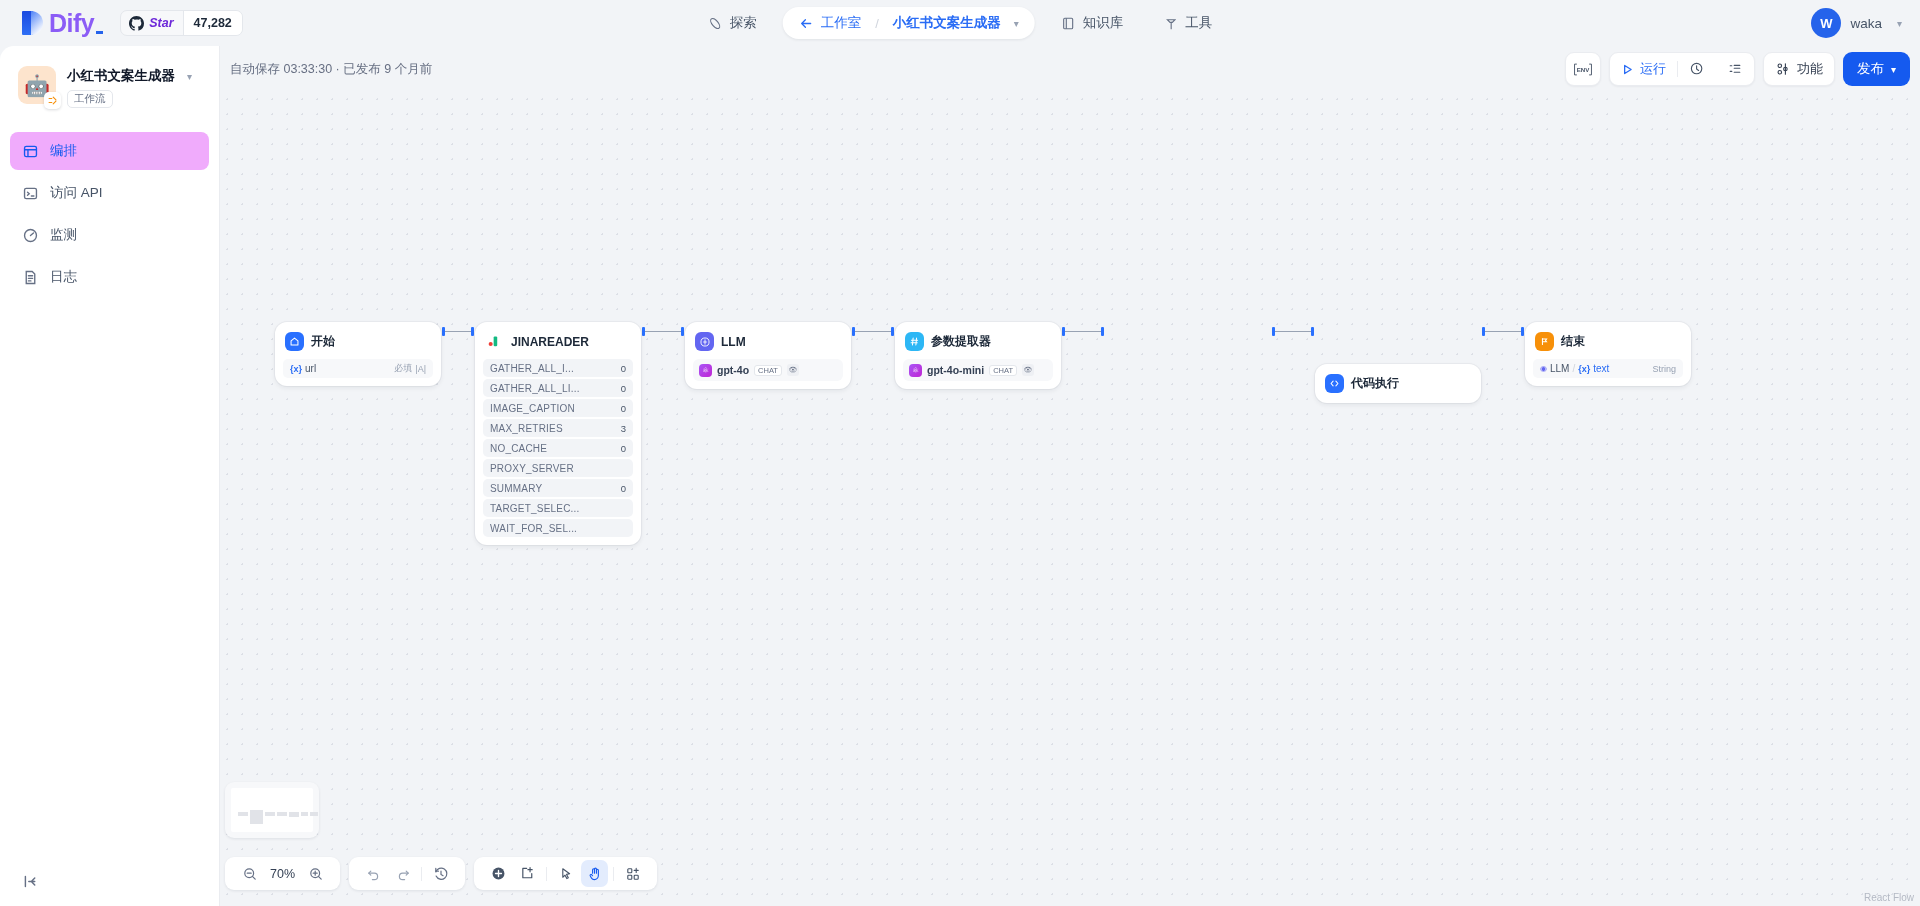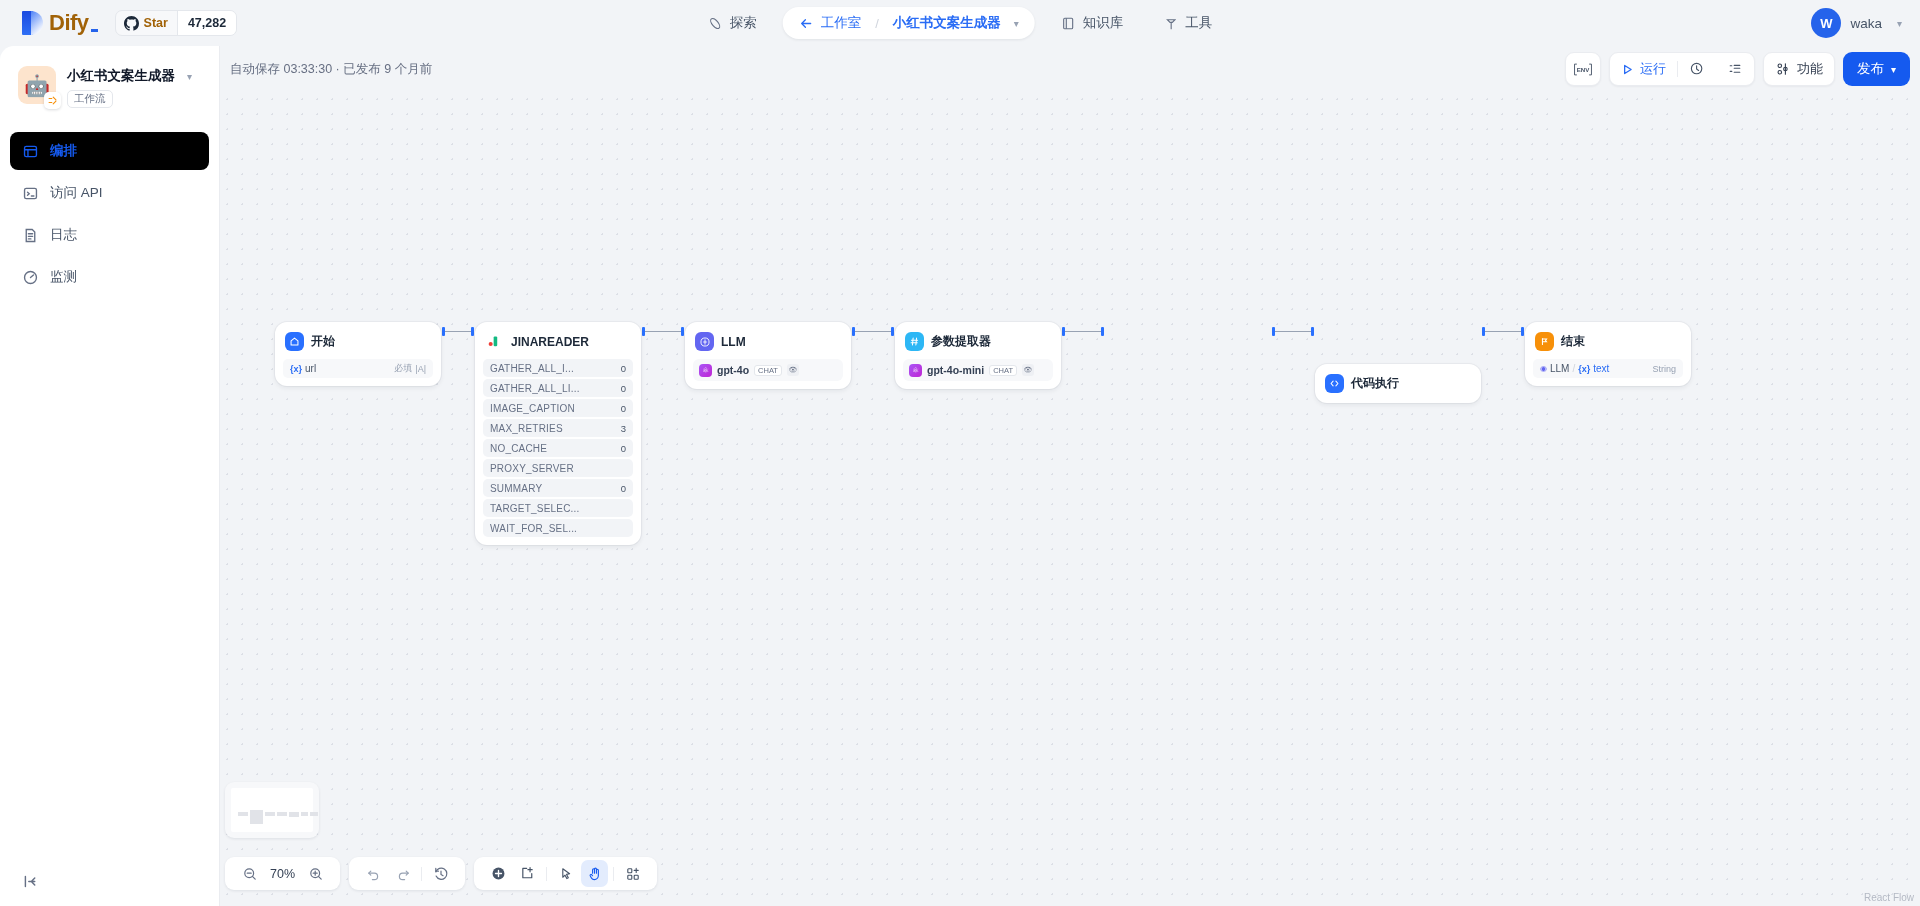--- a/index.html
+++ b/index.html
@@ -25,34 +25,34 @@
     position: absolute; left: 4px; top: 3px; width: 11px; height: 24px;
     background: linear-gradient(180deg,#1b4ae0,#2f6ff5);
     border-radius: 1px;
   }
   .logo-mark .lrd {
     position: absolute; left: 13px; top: 3px; width: 12px; height: 24px;
     background: linear-gradient(135deg,#4d82f7,#ffffff 85%);
     border-radius: 0 12px 12px 0;
   }
   .logo-text {
-    font-size: 22px; font-weight: 700; color: #a16207; letter-spacing: -0.5px;
+    font-size: 25px; font-weight: 700; color: #8b5cf6; letter-spacing: -0.5px;
     position: relative;
   }
   .logo-text::after {
     content: ""; position: absolute; right: -9px; bottom: 4px;
     width: 7px; height: 3px; background: #2563eb;
   }
   .star-pill {
     display: flex; align-items: center; height: 26px; margin-left: 26px;
     border: 1px solid #e4e7ec; border-radius: 7px; overflow: hidden;
     background: #f7f8fa;
   }
   .star-left { display: flex; align-items: center; gap: 5px; padding: 0 9px 0 8px; height: 100%; }
-  .star-label { font-size: 12.5px; font-weight: 700; color: #a16207; }
+  .star-label { font-size: 12.5px; font-weight: 700; color: #6d28d9; font-style: italic; }
   .star-count {
     padding: 0 10px; height: 100%; display: flex; align-items: center;
     background: #ffffff; border-left: 1px solid #e4e7ec;
     font-size: 12.5px; font-weight: 600; color: #1d2939;
   }
   .nav-center {
     position: absolute; left: 50%; transform: translateX(-50%);
     display: flex; align-items: center; gap: 12px;
   }
   .nav-item {
@@ -104,21 +104,21 @@
     display: inline-block; margin-top: 5px;
     border: 1px solid #e4e7ec; border-radius: 5px;
     padding: 1px 6px; font-size: 10.5px; color: #667085;
   }
   .menu { margin-top: 24px; padding: 0 10px; }
   .menu-item {
     display: flex; align-items: center; gap: 11px;
     height: 38px; padding: 0 12px; border-radius: 8px;
     font-size: 13.5px; color: #475467; cursor: pointer; margin-bottom: 4px;
   }
-  .menu-item.active { background: #000000; color: #155aef; font-weight: 700; margin-top: 22px; }
+  .menu-item.active { background: #f0abfc; color: #155aef; font-weight: 400; margin-top: 22px; }
   .collapse-btn {
     position: absolute; left: 22px; bottom: 16px; cursor: pointer;
     color: #667085;
   }
 
   
   .canvas-wrap {
     position: absolute; top: 46px; left: 220px;
     width: 1700px; height: 860px;
     background: #f2f4f7;
@@ -354,34 +354,34 @@
         <svg width="17" height="17" viewBox="0 0 20 20" fill="none" stroke="#667085" stroke-width="1.6" stroke-linecap="round">
             <rect x="3" y="4" width="14" height="12" rx="2"></rect>
             <path d="M6.5 8.5l2 1.8-2 1.8M11 13h3"></path>
           </svg>
       </span>
       <span>访问 API</span>
     </div>
     <div class="menu-item">
       <span>
         <svg width="17" height="17" viewBox="0 0 20 20" fill="none" stroke="#667085" stroke-width="1.6" stroke-linecap="round">
+            <circle cx="10" cy="10" r="7"></circle>
+            <path d="M10 10l3.5-3"></path>
+          </svg>
+      </span>
+      <span>监测</span>
+    </div>
+    <div class="menu-item">
+      <span>
+        <svg width="17" height="17" viewBox="0 0 20 20" fill="none" stroke="#667085" stroke-width="1.6" stroke-linecap="round">
             <path d="M5 3h7l3 3v11H5z"></path>
             <path d="M7.5 8h5M7.5 11h5M7.5 14h3"></path>
           </svg>
       </span>
       <span>日志</span>
-    </div>
-    <div class="menu-item">
-      <span>
-        <svg width="17" height="17" viewBox="0 0 20 20" fill="none" stroke="#667085" stroke-width="1.6" stroke-linecap="round">
-            <circle cx="10" cy="10" r="7"></circle>
-            <path d="M10 10l3.5-3"></path>
-          </svg>
-      </span>
-      <span>监测</span>
     </div>
   </div>
 
   <div class="collapse-btn">
     <svg width="17" height="17" viewBox="0 0 20 20" fill="none" stroke="#667085" stroke-width="1.7" stroke-linecap="round" stroke-linejoin="round">
         <path d="M4 4v12M15 6l-4 4 4 4M15 10H8"></path>
       </svg>
   </div>
 </div>
 

